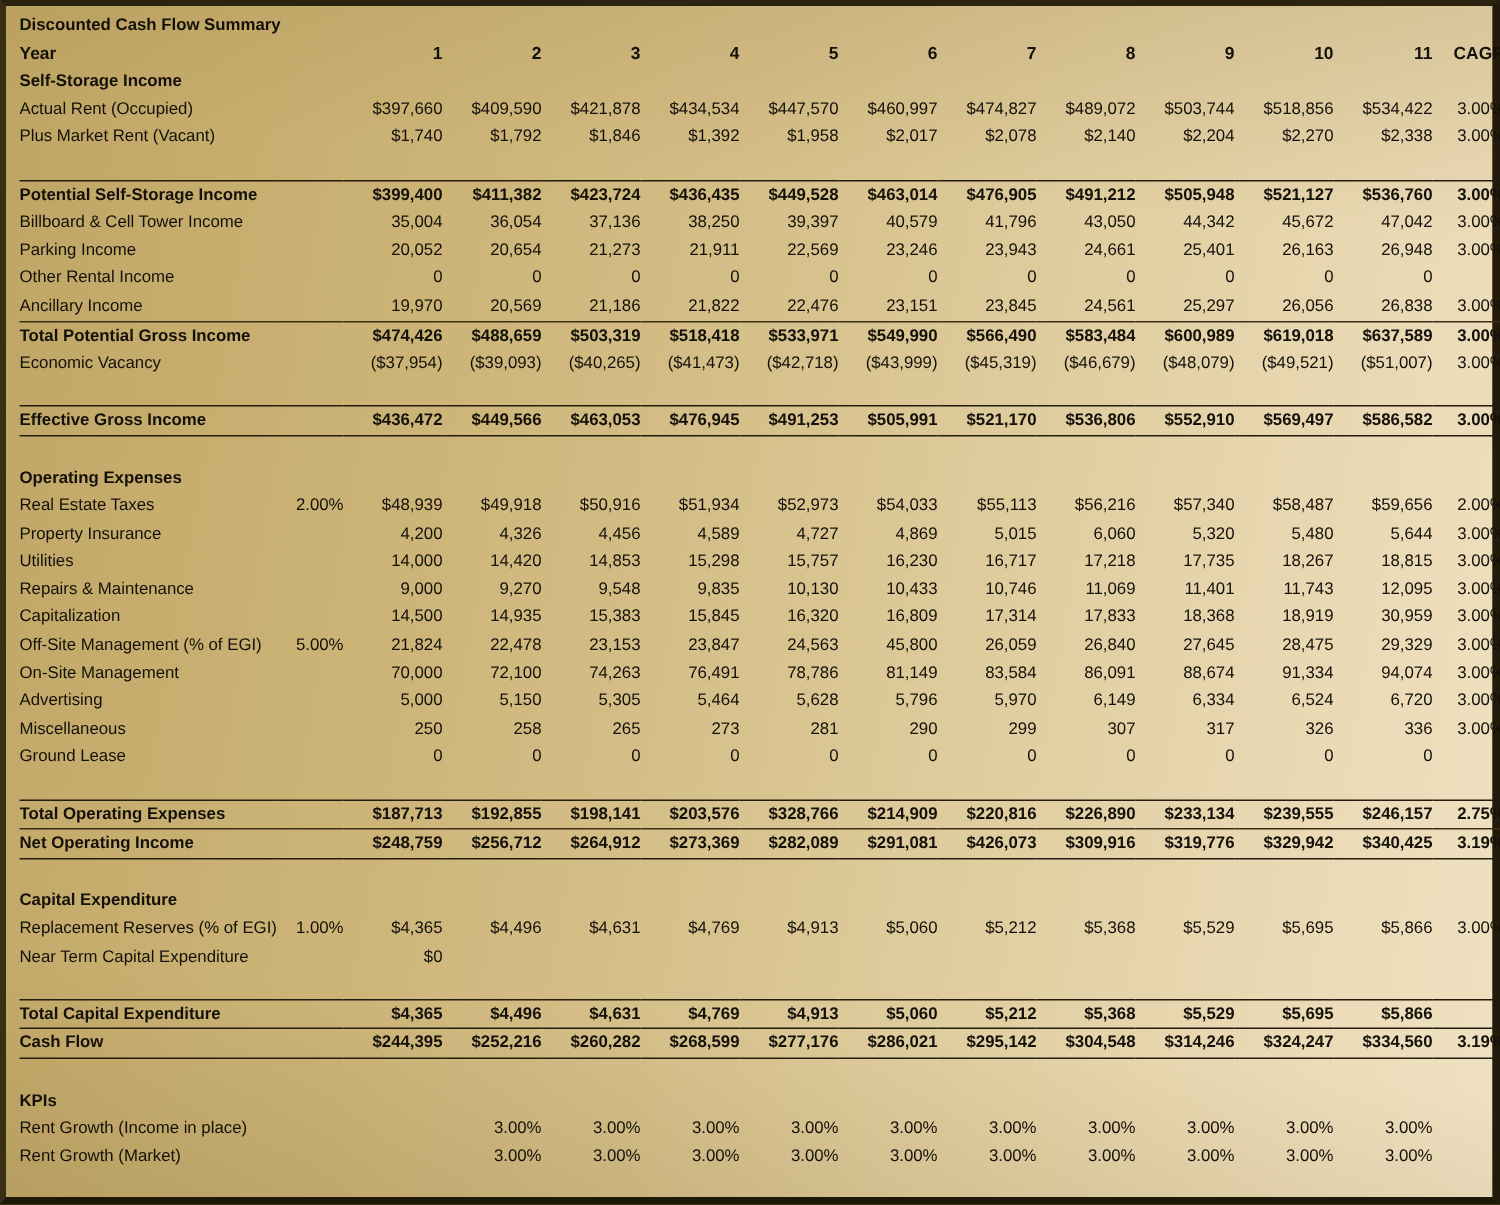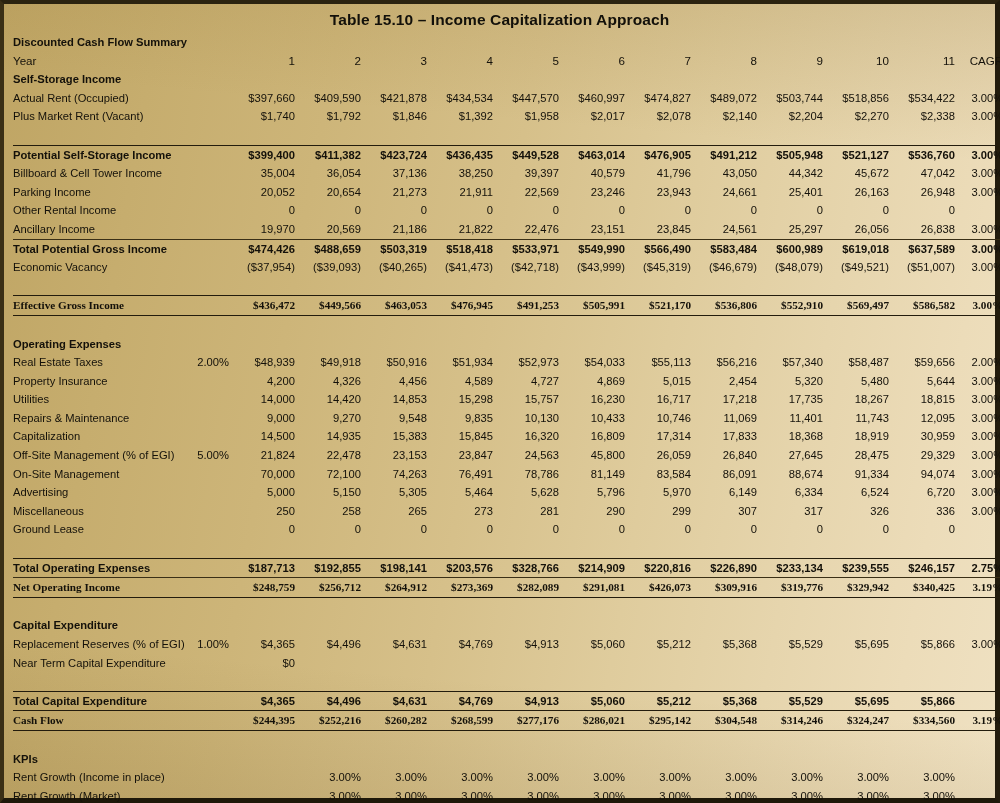--- a/index.html
+++ b/index.html
@@ -83,35 +83,34 @@
   td.num    { text-align: right; padding-right: 8px; }
   td.cagr   { text-align: right; padding-right: 6px; }
 
   
   .ind1 { padding-left: 6px; }
   .ind2 { padding-left: 17px; margin-top: 16px; }
   .bold { font-weight: bold; }
   .hdr  { font-weight: bold; }
 
   
-  tr.yearhdr td { font-weight: normal; font-size: 11.6px; }
+  tr.yearhdr td { font-weight: bold; font-size: 11.6px; }
 
   
   tr.rule-top  > td { border-top: 1.6px solid #231c0d; }
-  tr.rule-bot  > td { border-bottom: 1.6px solid #231c0d; font-family: Liberation Serif, serif; }
+  tr.rule-bot  > td { border-bottom: 1.6px solid #231c0d; }
   tr.rule-thin-top > td { border-top: 1.2px solid #3a2f16; }
   tr.spacer td { height: 7px; line-height: 7px; border: none; }
 </style>
 </head>
 <body>
 
 <div id="frame">
   <div id="inner"></div>
 
-  <div id="title">Table 15.10 – Income Capitalization Approach</div>
 
   <table id="dcf">
     <colgroup>
       <col class="c-label">
         <col class="c-assum">
       <col class="c-yr">
         <col class="c-yr">
         <col class="c-yr">
         <col class="c-yr">
         <col class="c-yr">
@@ -337,21 +336,21 @@
         <tr>
           <td class="label ind2">Property Insurance</td>
           <td class="assum"></td>
           <td class="num">4,200</td>
           <td class="num">4,326</td>
           <td class="num">4,456</td>
           <td class="num">4,589</td>
           <td class="num">4,727</td>
           <td class="num">4,869</td>
           <td class="num">5,015</td>
-          <td class="num">2,454</td>
+          <td class="num">6,060</td>
           <td class="num">5,320</td>
           <td class="num">5,480</td>
           <td class="num">5,644</td>
           <td class="cagr">3.00%</td>
         </tr>
         <tr>
           <td class="label ind2">Utilities</td>
           <td class="assum"></td>
           <td class="num">14,000</td>
           <td class="num">14,420</td>

